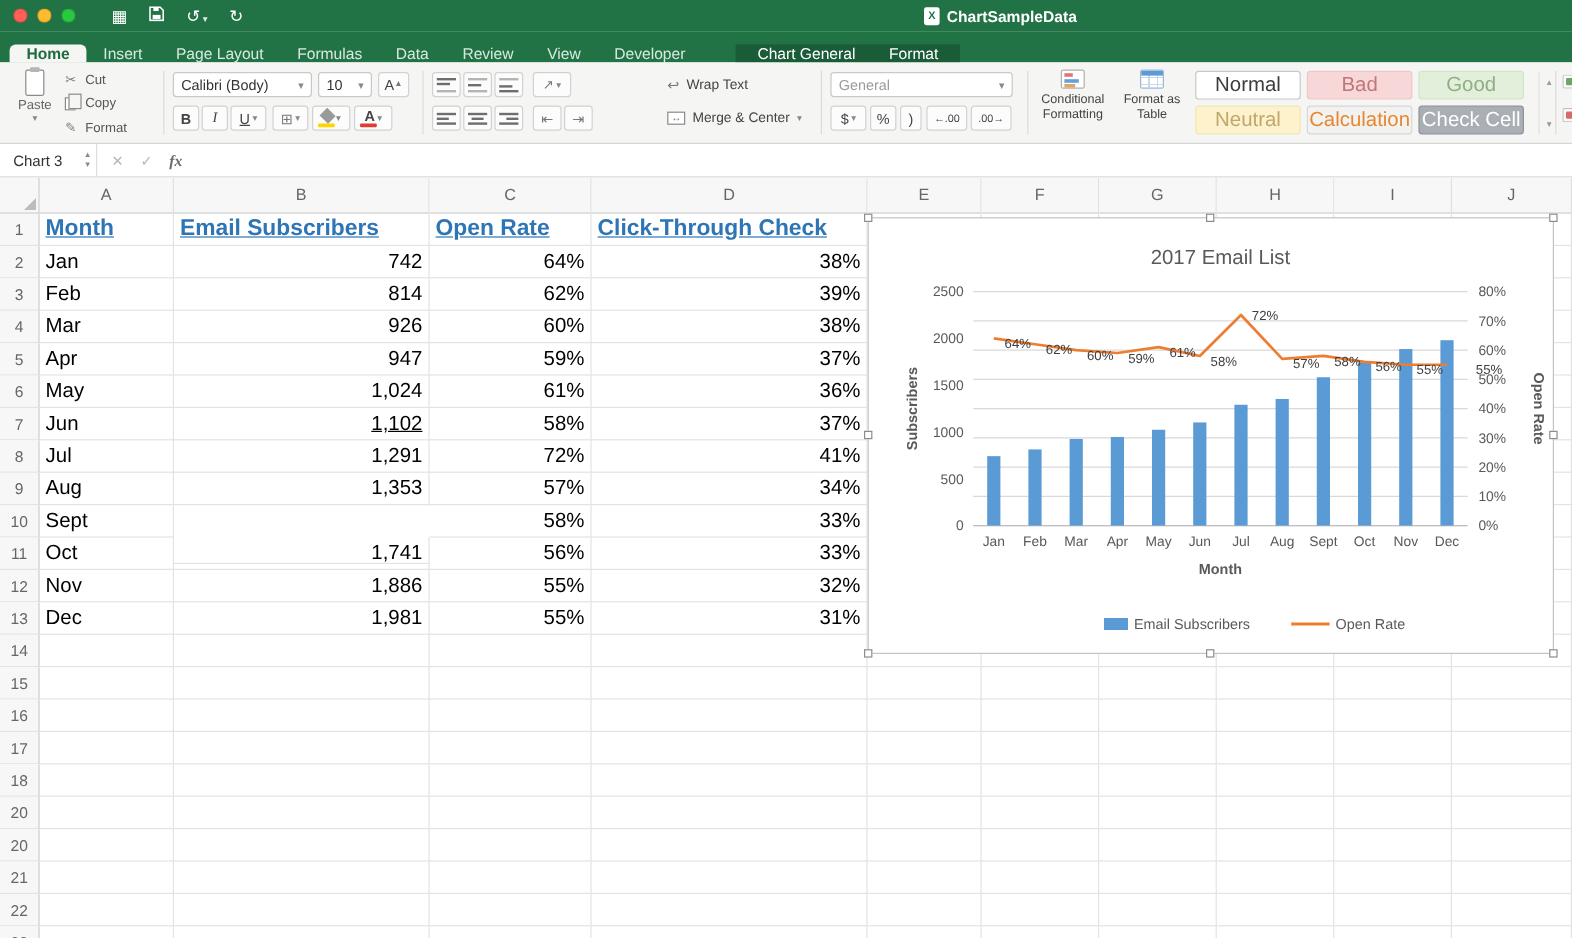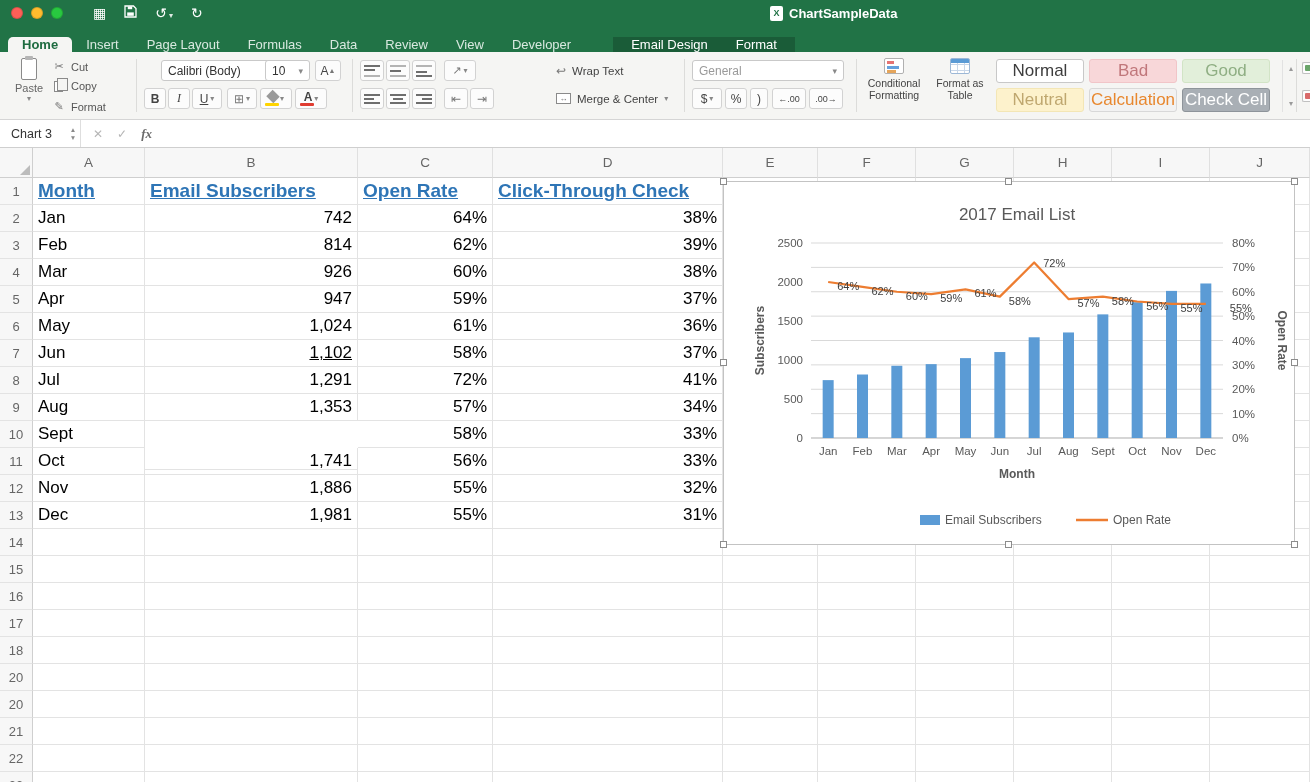--- a/index.html
+++ b/index.html
@@ -143,21 +143,21 @@
     <div class="tabs" id="tabstrip">
         <div class="tab active">Home</div>
         <div class="tab">Insert</div>
         <div class="tab">Page Layout</div>
         <div class="tab">Formulas</div>
         <div class="tab">Data</div>
         <div class="tab">Review</div>
         <div class="tab">View</div>
         <div class="tab">Developer</div>
         <div class="ctxtabs">
-          <div class="tab">Email Design</div>
+          <div class="tab">Chart General</div>
           <div class="tab">Format</div>
         </div>
       </div>
   </div>
 
   <div class="ribbon">
 
     <div class="rgroup" style="left:6px;width:128px">
       <div class="paste-btn">
         <div class="clip"></div>
@@ -173,21 +173,21 @@
         <span style="margin-left:3px">Copy</span>
       </div>
       <div class="scmd" style="top:48px">
         <span class="sicon">✎</span>
         <span>Format</span>
       </div>
     </div>
     <div class="vsep" style="left:136px"></div>
 
     <div class="rgroup" style="left:144px;width:204px">
-      <div class="combo" style="position:absolute;left:17px;top:8px;width:116px">
+      <div class="combo" style="position:absolute;left:0;top:8px;width:116px">
         <span>Calibri (Body)</span>
         <span class="caret">▾</span>
       </div>
       <div class="combo" style="position:absolute;left:121px;top:8px;width:45px">
         <span>10</span>
         <span class="caret">▾</span>
       </div>
       <div class="chipbtn" style="left:171px;top:8px;width:26px">
         <span>A</span>
           <span style="font-size:7px;color:#777">▲</span>

